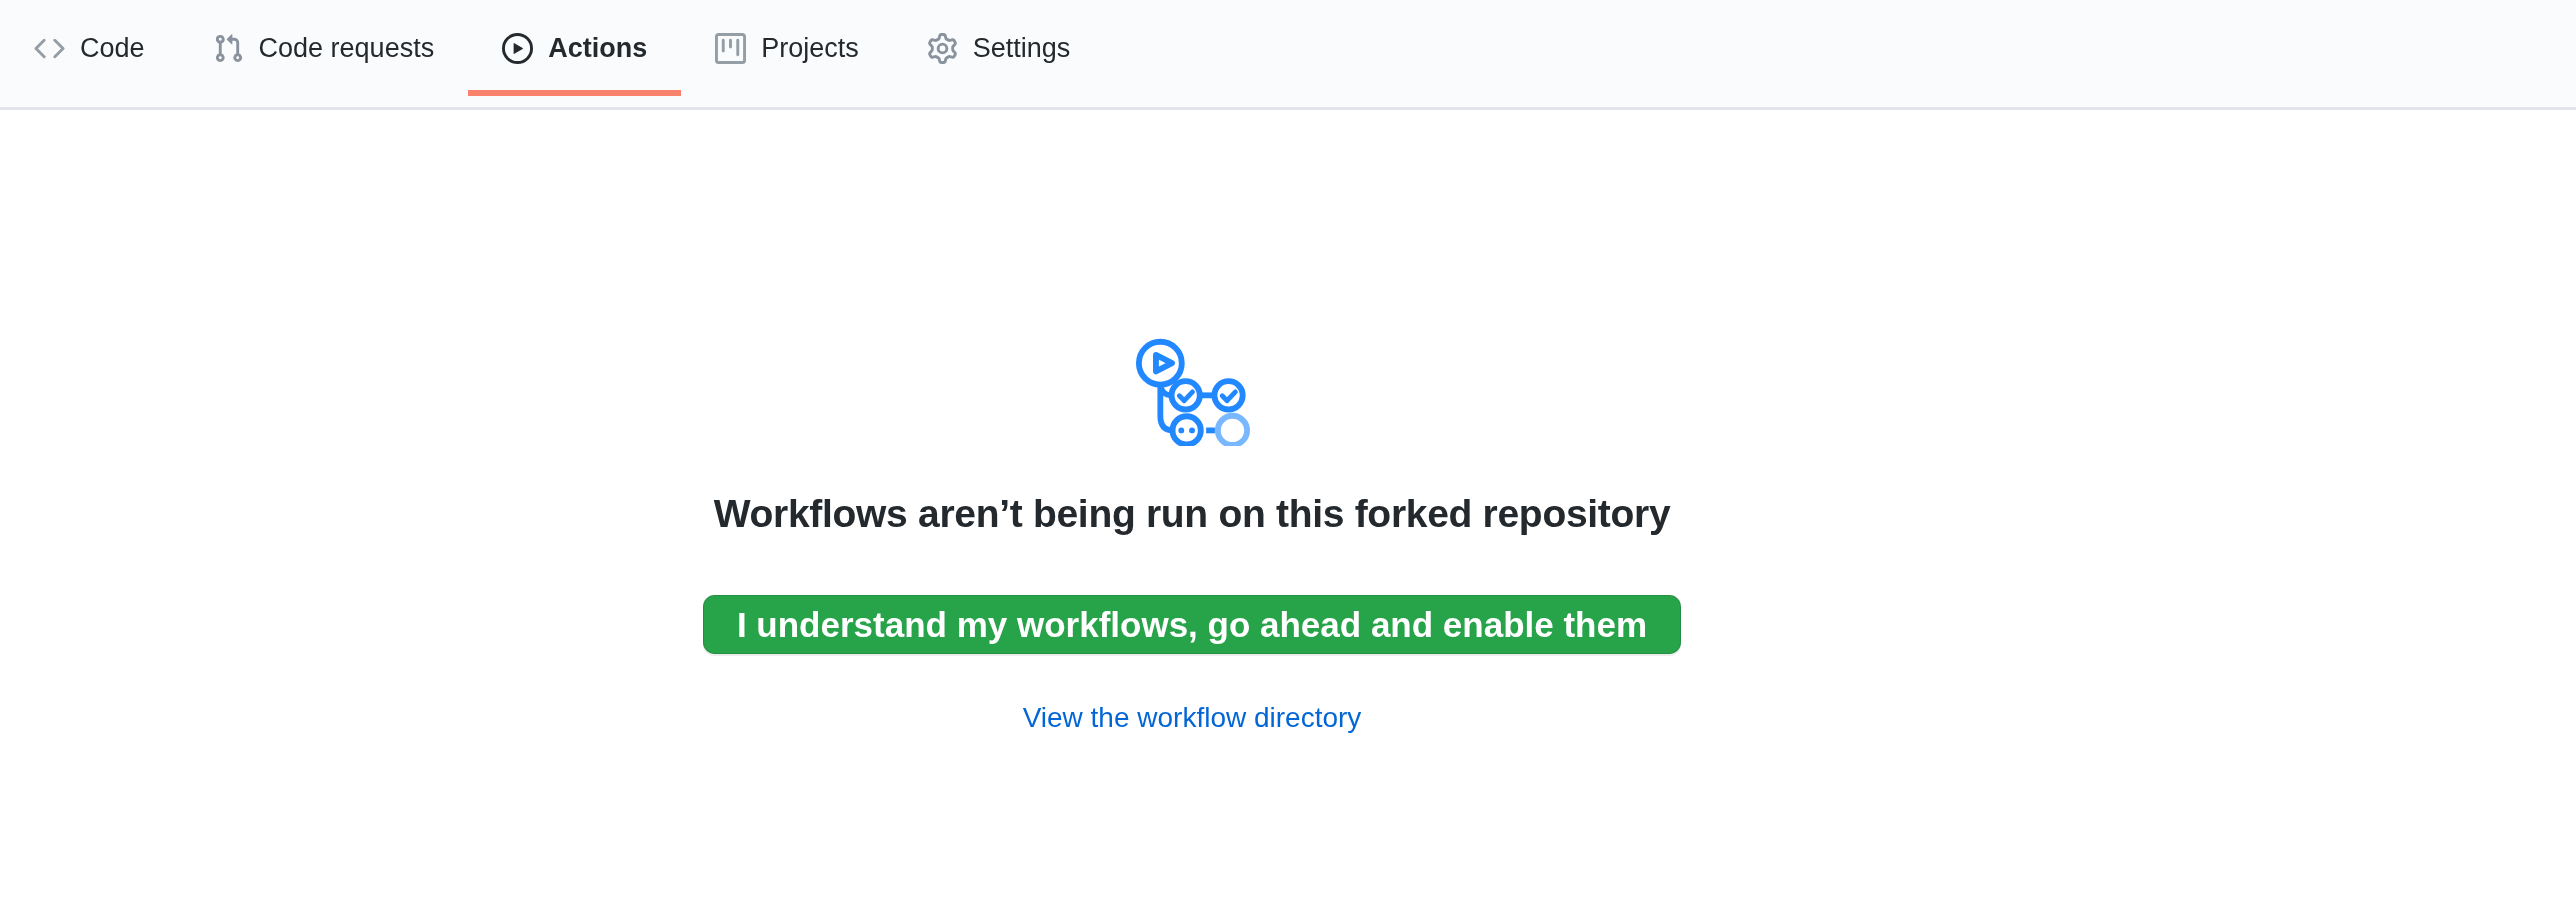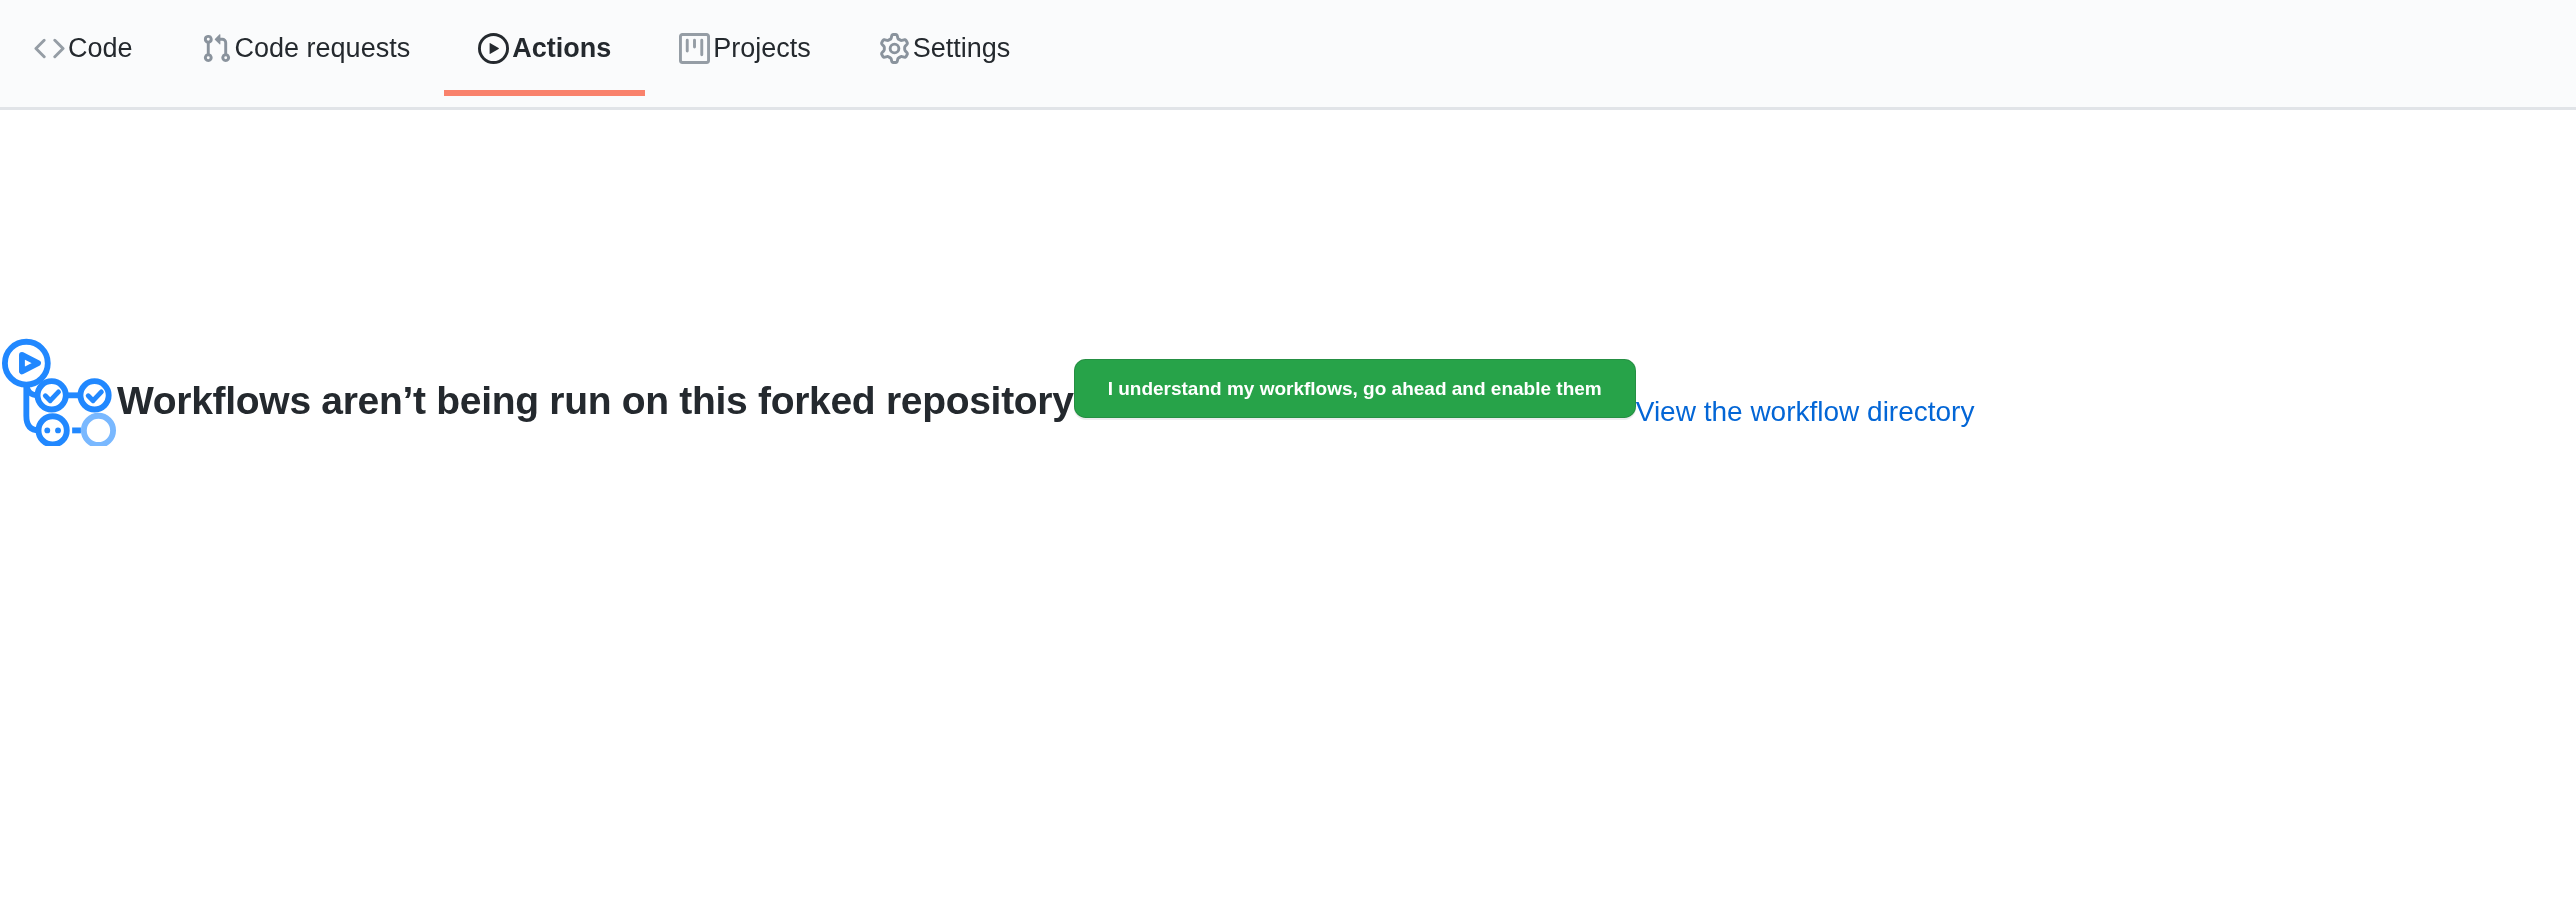--- a/index.html
+++ b/index.html
@@ -23,39 +23,39 @@
   .repo-nav::after {
     content: "";
     position: absolute;
     left: 0; right: 0; bottom: 0;
     height: 2.9px;
     background: #e1e4e8;
   }
   .tab {
     display: flex;
     align-items: center;
-    gap: 3px;
+    gap: 15px;
     padding: 0 34px;
     height: 96px;
     font-size: 27px;
     color: #24292e;
     text-decoration: none;
     cursor: pointer;
     position: relative;
     z-index: 1;
   }
   .tab .oct { flex: 0 0 auto; display: block; }
   .tab .oct svg { display: block; }
   .tab.active { font-weight: 700; box-shadow: inset 0 -5.9px 0 #f9826c; }
 
   
   .main-wrap {
     width: 2384px;
     display: flex;
-    flex-direction: row;
+    flex-direction: column;
     align-items: center;
     padding-top: 221px;
     text-align: center;
   }
   .workflow-art { width: 117px; height: 115px; margin-bottom: 45px; }
   .bs-heading {
     font-size: 39px;
     line-height: 45px;
     font-weight: 700;
     color: #24292e;
@@ -70,21 +70,21 @@
   }
   .enable-btn {
     display: inline-block;
     height: 59px;
     padding: 0 33px;
     background: #27a349;
     border: 1px solid rgba(27, 31, 35, 0.15);
     border-radius: 11.7px;
     color: #ffffff;
     font-family: inherit;
-    font-size: 19px;
+    font-size: 35px;
     font-weight: 700;
     line-height: 57px;
     cursor: pointer;
     box-shadow: 0 2px 0 rgba(27, 31, 35, 0.08);
     margin-bottom: 46px;
   }
   .dir-link {
     font-size: 28px;
     line-height: 35px;
     color: #0366d6;

